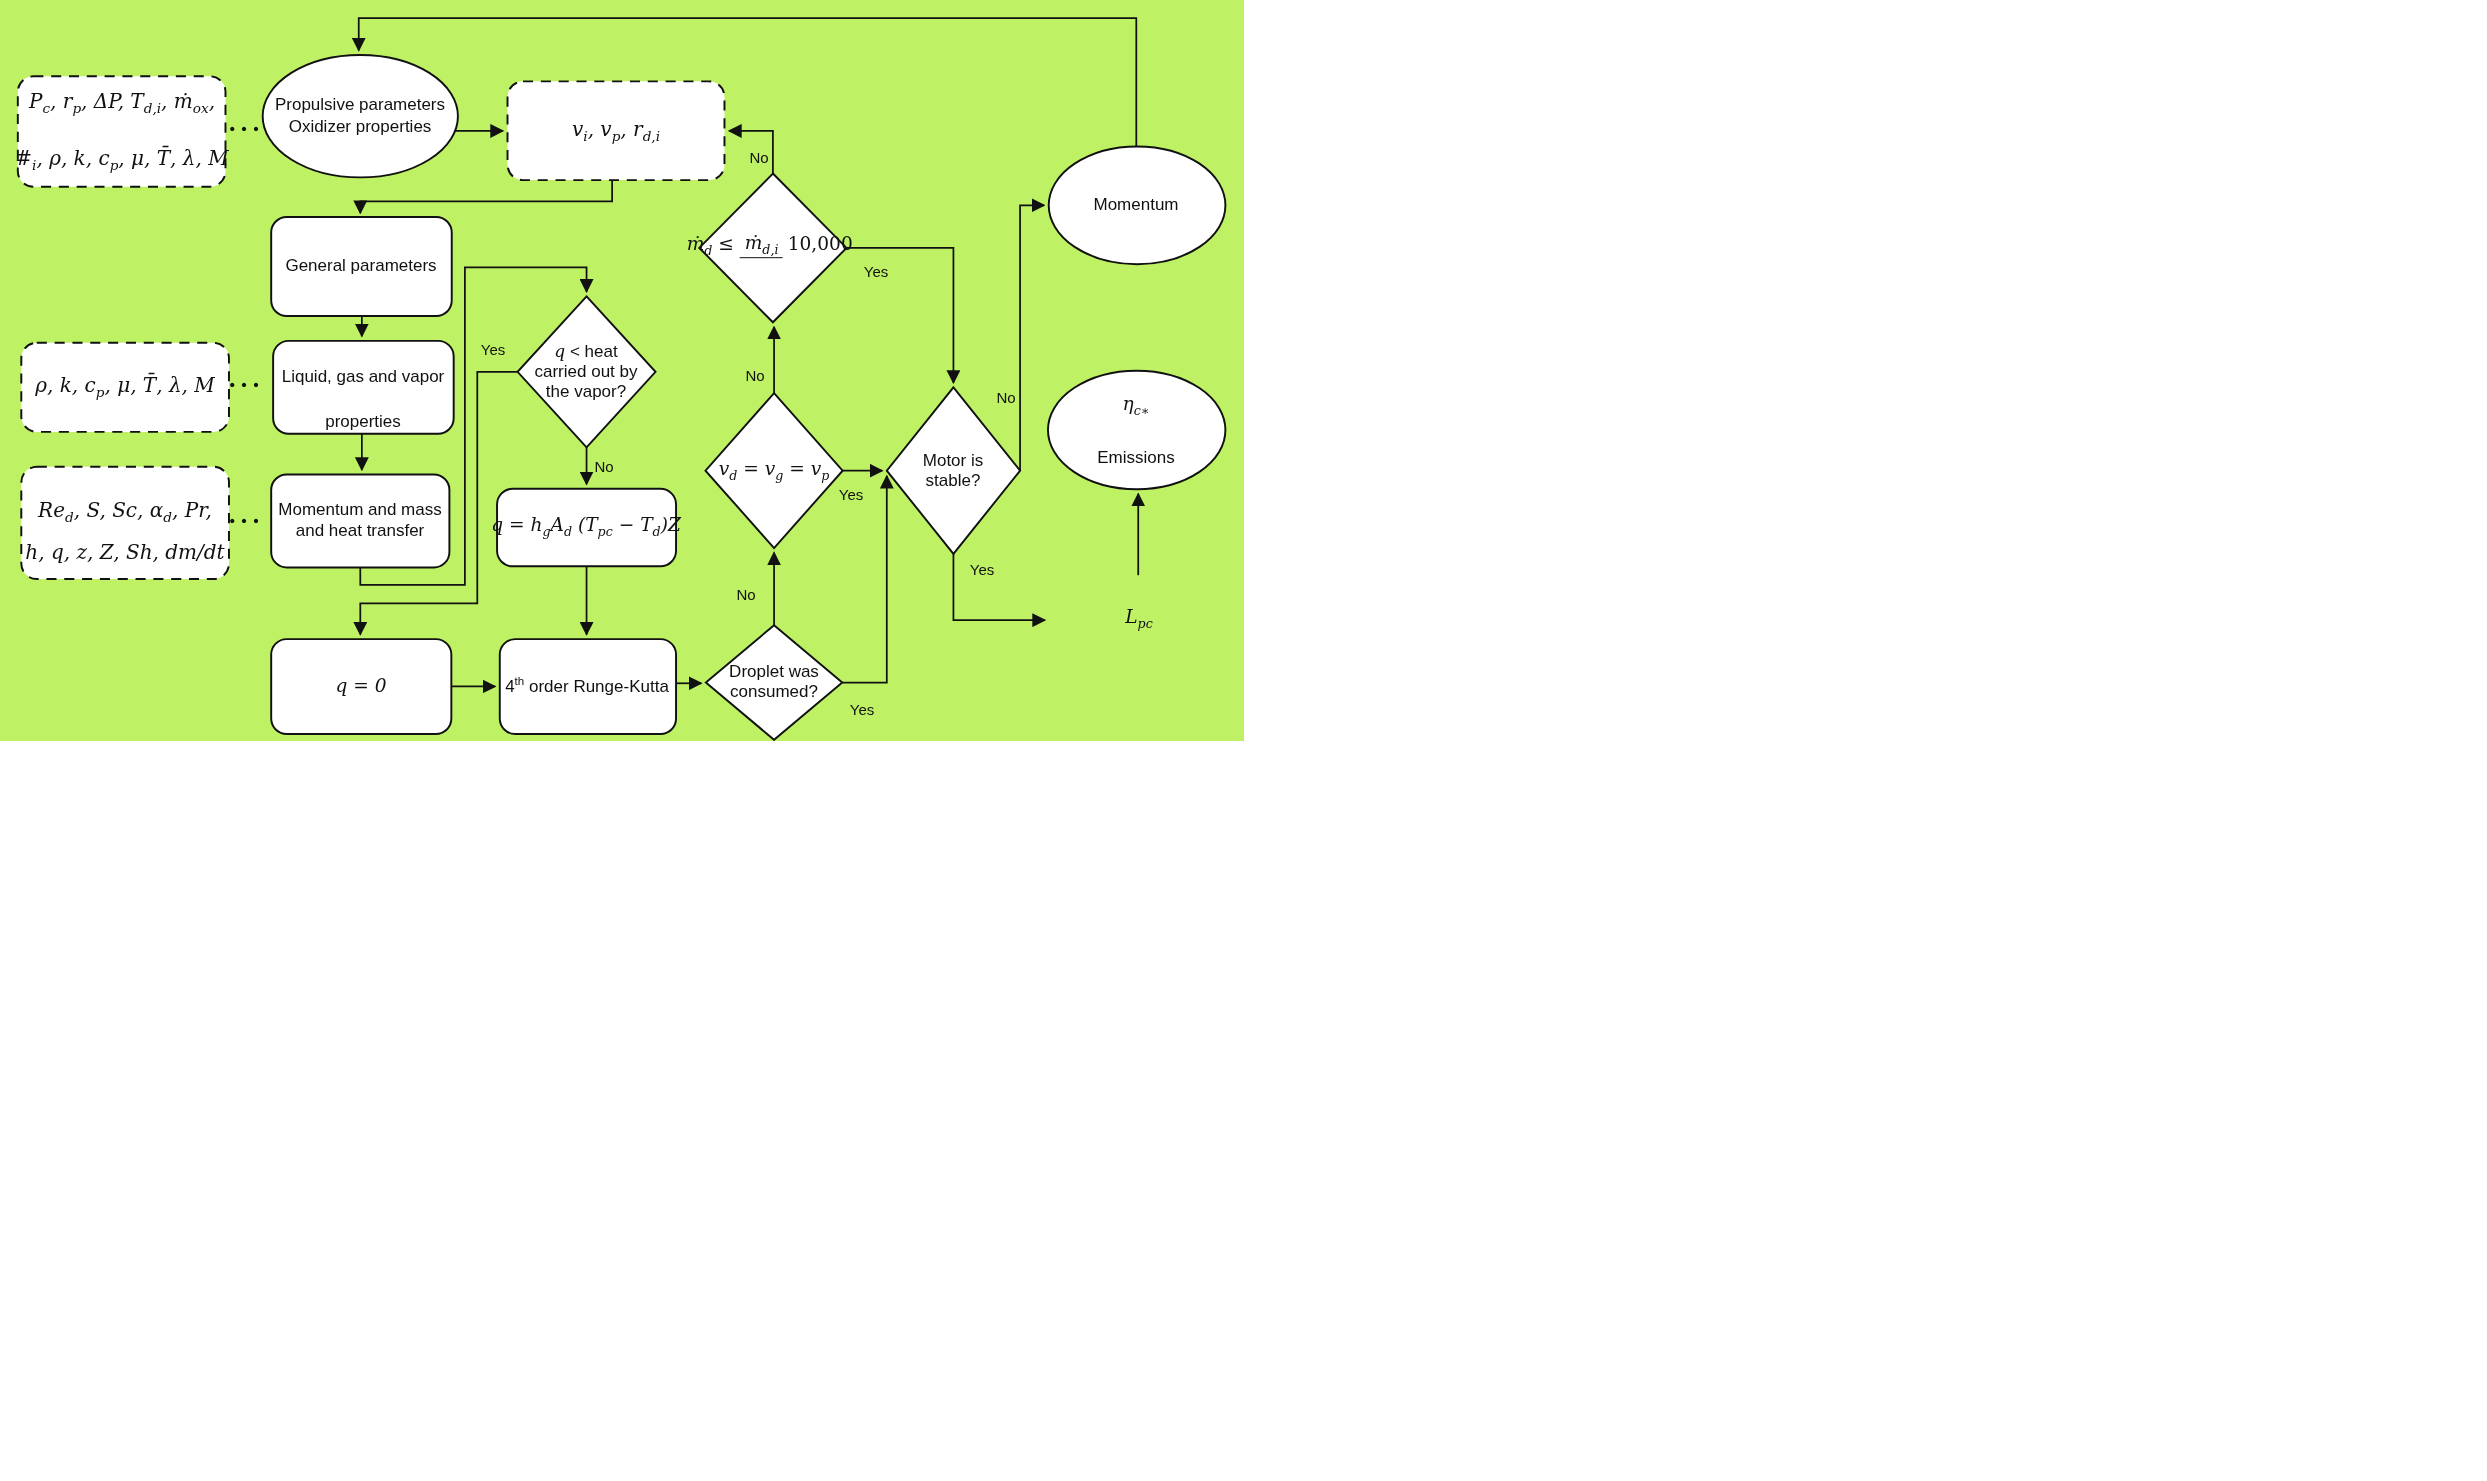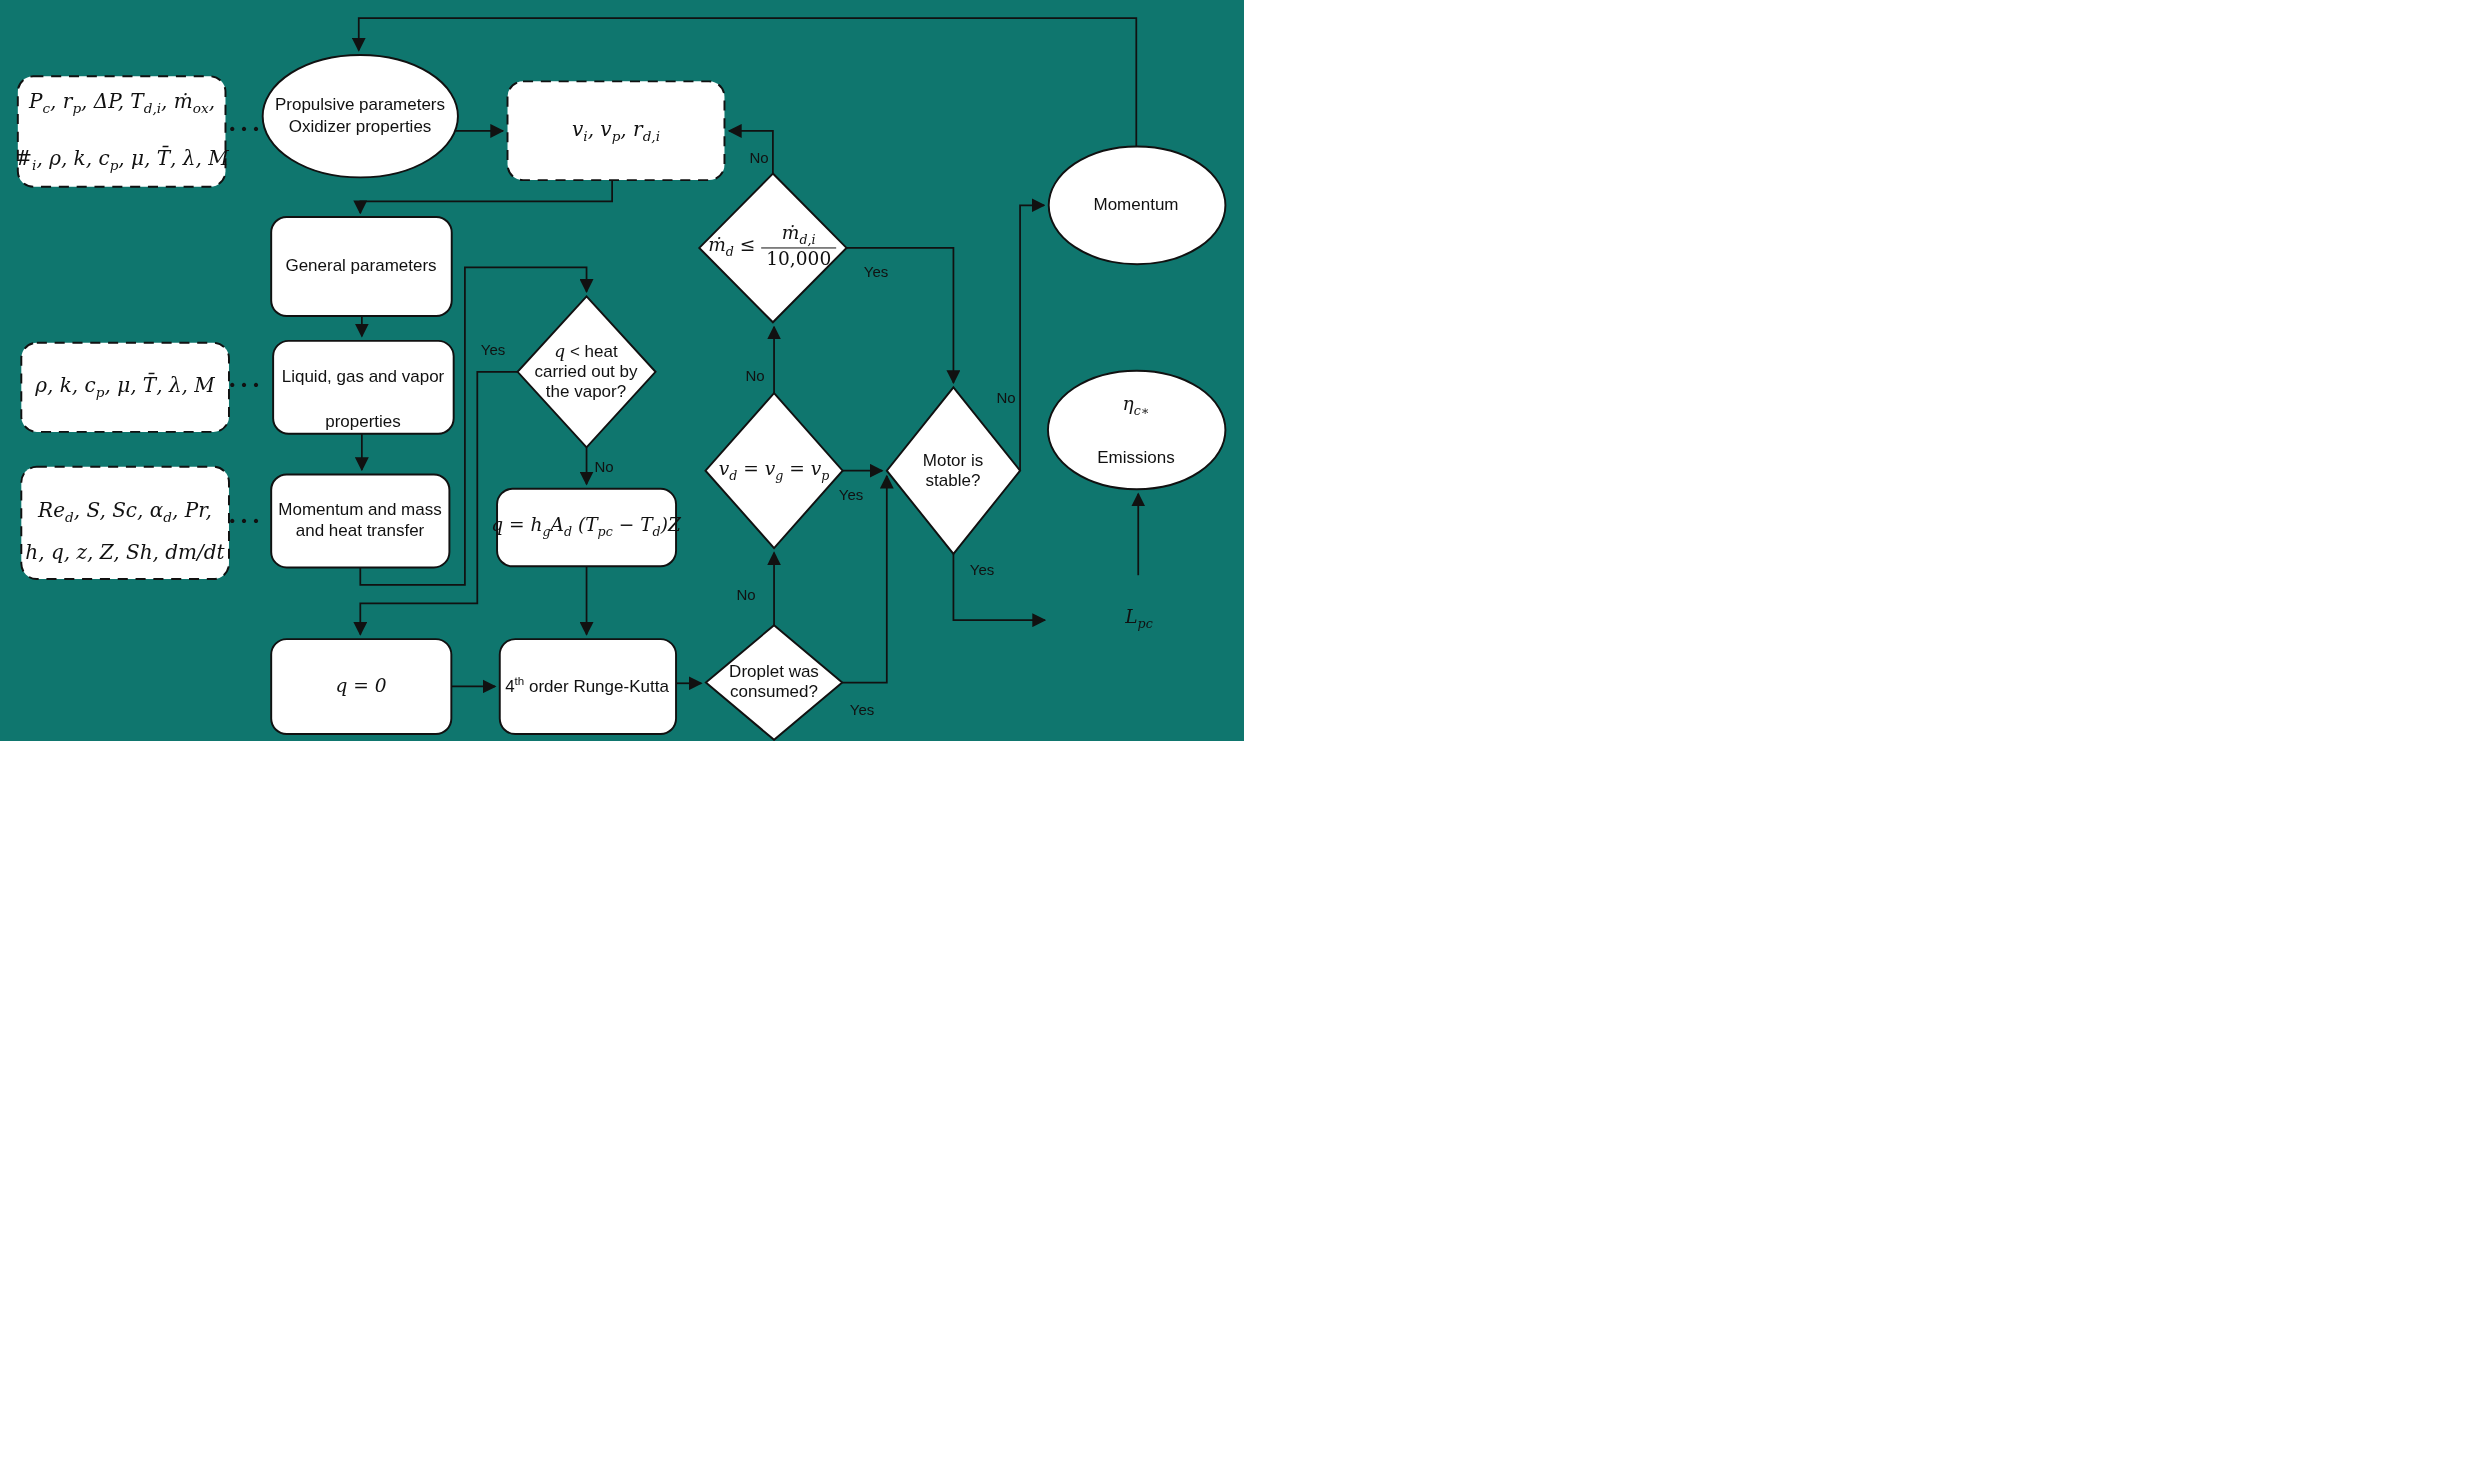--- a/index.html
+++ b/index.html
@@ -1,40 +1,40 @@
 <!DOCTYPE html>
 <html style="font-size:12.4px"><head>
 <meta charset="utf-8">
 <style>
   html,body{margin:0;padding:0;background:#ffffff;}
   .stage{
     position:relative;
     width:1244px;height:741px;
-    background:#0f766e;
+    background:#bef264;
     font-family:"Liberation Sans",sans-serif;
     color:#111111;
     overflow:hidden;
   }
   .stage svg{position:absolute;left:0;top:0;width:100%;height:100%;}
   .lbl{
     position:absolute;
     transform:translate(-50%,-50%);
     white-space:nowrap;
     text-align:center;
     line-height:1.15;
   }
   .sans{font-family:"Liberation Sans",sans-serif;font-size:17px;}
   .math{font-family:"DejaVu Serif","Liberation Serif",serif;font-style:italic;font-size:18.6px;}
   .math-lg{font-size:20px;}
   .edge-lbl{font-family:"Liberation Sans",sans-serif;font-size:15px;}
   .dots{font-family:"DejaVu Serif",serif;font-size:23px;font-weight:bold;letter-spacing:3.9px;}
   sub{font-size:68%;font-style:italic;}
   sup{font-size:68%;}
   .mvar{font-family:"DejaVu Serif","Liberation Serif",serif;font-style:italic;}
-  .frac{display:inline-flex;flex-direction:column;vertical-align:middle;text-align:center;margin-left:6.2px;}
+  .frac{display:inline-flex;vertical-align:middle;text-align:center;margin-left:6.2px;}
   .fnum{padding:0 4.6px 0.8px 4.6px;border-bottom:1.5px solid #111;line-height:1.05;}
   .fden{padding:0.8px 4.6px 0 4.6px;line-height:1.05;font-style:normal;}
 </style>
 </head>
 <body>
 
 <div class="stage">
 
   <svg viewBox="0 0 3211 1913" preserveAspectRatio="none">
     <defs>

